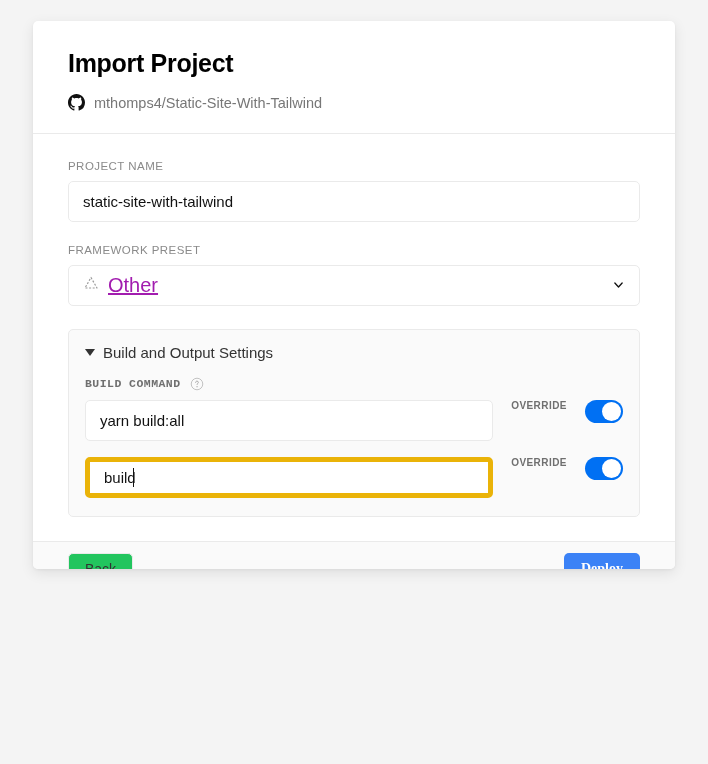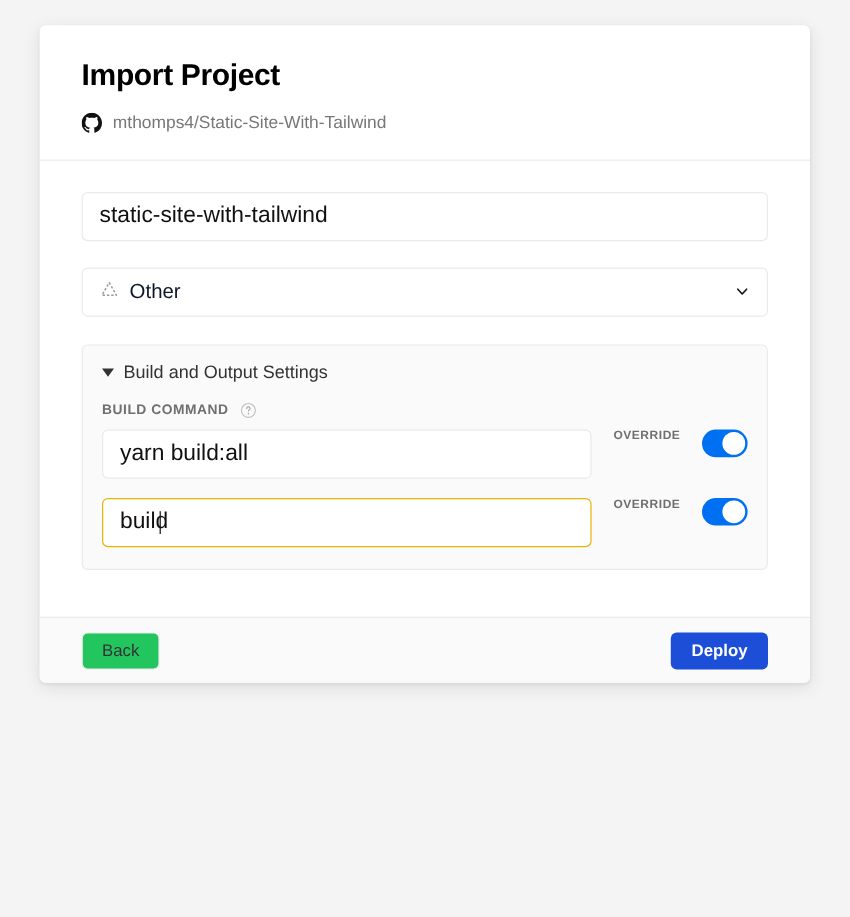--- a/index.html
+++ b/index.html
@@ -65,21 +65,21 @@
     text-transform: uppercase;
     margin-bottom: 9px;
   }
   .text-input {
     width: 100%;
     height: 41px;
     border: 1px solid #eaeaea;
     border-radius: 5px;
     background: #ffffff;
     font-family: "Liberation Sans", sans-serif;
-    font-size: 19px;
+    font-size: 15px;
     color: #111111;
     padding: 0 14px;
     outline: none;
   }
   .text-input::placeholder { color: #b5b5b5; }
   .gap-22 { height: 22px; }
 
   
   .select-wrap {
     position: relative;
@@ -87,21 +87,21 @@
     height: 41px;
     border: 1px solid #eaeaea;
     border-radius: 5px;
     background: #ffffff;
     display: flex;
     align-items: center;
     padding: 0 14px;
     cursor: pointer;
   }
   .preset-icon { width: 16px; height: 16px; flex: none; margin-right: 9px; }
-  .select-value { font-size: 17px; color: #0f172a; }
+  .select-value { font-size: 20px; color: #a21caf; text-decoration: underline; }
   .chevron {
     position: absolute;
     right: 14px; top: 50%;
     transform: translateY(-50%);
     width: 13px; height: 13px;
   }
 
   
   .panel {
     margin-top: 23px;
@@ -132,37 +132,38 @@
     border-left: 7px solid #333333;
   }
   .panel-title { font-size: 15px; color: #333333; }
   .panel-body { padding: 16px 16px 18px 16px; }
 
   .sub-label-row {
     display: flex;
     align-items: center;
     gap: 9px;
     margin-bottom: 9px;
+    font-family: Liberation Mono, monospace;
   }
   .sub-label {
     font-size: 11.5px;
     letter-spacing: 0.45px;
     color: #6f6f6f;
     font-weight: bold;
     text-transform: uppercase;
   }
   .help-icon { width: 14px; height: 14px; display: block; cursor: pointer; }
 
   .override-row {
     display: flex;
     gap: 18px;
   }
   .override-row .text-input { flex: 1 1 auto; }
   .text-input.focused {
-    border: 1px solid #eab308;
+    border: 5px solid #eab308;
   }
   .caret-host { position: relative; flex: 1 1 auto; display: flex; }
   .caret {
     position: absolute;
     left: 48px; top: 11px;
     width: 1px; height: 19px;
     background: #111111;
   }
   .override-label {
     font-size: 10px;
@@ -209,22 +210,22 @@
     font-family: "Liberation Sans", sans-serif;
     font-size: 14px;
     color: #333333;
     cursor: pointer;
   }
   .btn-deploy {
     height: 31px;
     padding: 0 17px;
     border: none;
     border-radius: 5px;
-    background: #1d4ed8;
-    font-family: Liberation Sans, sans-serif;
+    background: #3b82f6;
+    font-family: Liberation Serif, serif;
     font-size: 14px;
     font-weight: bold;
     color: #ffffff;
     cursor: pointer;
   }
   .footer-pad { height: 24px; }
 </style>
 </head>
 <body>
 
@@ -238,24 +239,26 @@
           <svg class="gh-icon" viewBox="0 0 16 16" xmlns="http://www.w3.org/2000/svg">
             <path fill="#111111" d="M8 0C3.58 0 0 3.58 0 8c0 3.54 2.29 6.53 5.47 7.59.4.07.55-.17.55-.38 0-.19-.01-.82-.01-1.49-2.01.37-2.53-.49-2.69-.94-.09-.23-.48-.94-.82-1.13-.28-.15-.68-.52-.01-.53.63-.01 1.08.58 1.23.82.72 1.21 1.87.87 2.33.66.07-.52.28-.87.51-1.07-1.78-.2-3.64-.89-3.64-3.95 0-.87.31-1.59.82-2.15-.08-.2-.36-1.02.08-2.12 0 0 .67-.21 2.2.82.64-.18 1.32-.27 2-.27s1.36.09 2 .27c1.53-1.04 2.2-.82 2.2-.82.44 1.1.16 1.92.08 2.12.51.56.82 1.27.82 2.15 0 3.07-1.87 3.75-3.65 3.95.29.25.54.73.54 1.48 0 1.07-.01 1.93-.01 2.2 0 .21.15.46.55.38A8.01 8.01 0 0 0 16 8c0-4.42-3.58-8-8-8z"></path>
           </svg>
         </span>
         <span class="repo-text">mthomps4/Static-Site-With-Tailwind</span>
       </div>
     </div>
 
     <div class="card-body">
 
+      <div class="field-label">PROJECT NAME</div>
       <input class="text-input" type="text" value="static-site-with-tailwind" style="">
 
       <div class="gap-22"></div>
 
+      <div class="field-label">FRAMEWORK PRESET</div>
       <div class="select-wrap">
         <span>
           <svg class="preset-icon" viewBox="0 0 16 16" xmlns="http://www.w3.org/2000/svg">
             <path d="M8 2.5 14 13H2L8 2.5z" fill="none" stroke="#999999" stroke-width="1.2" stroke-dasharray="2 1.6" stroke-linejoin="round"></path>
           </svg>
         </span>
         <span class="select-value">Other</span>
         <span>
           <svg class="chevron" viewBox="0 0 16 16" xmlns="http://www.w3.org/2000/svg">
             <path d="M3.5 5.5 8 10.5 12.5 5.5" fill="none" stroke="#111111" stroke-width="1.6" stroke-linecap="round" stroke-linejoin="round"></path>

